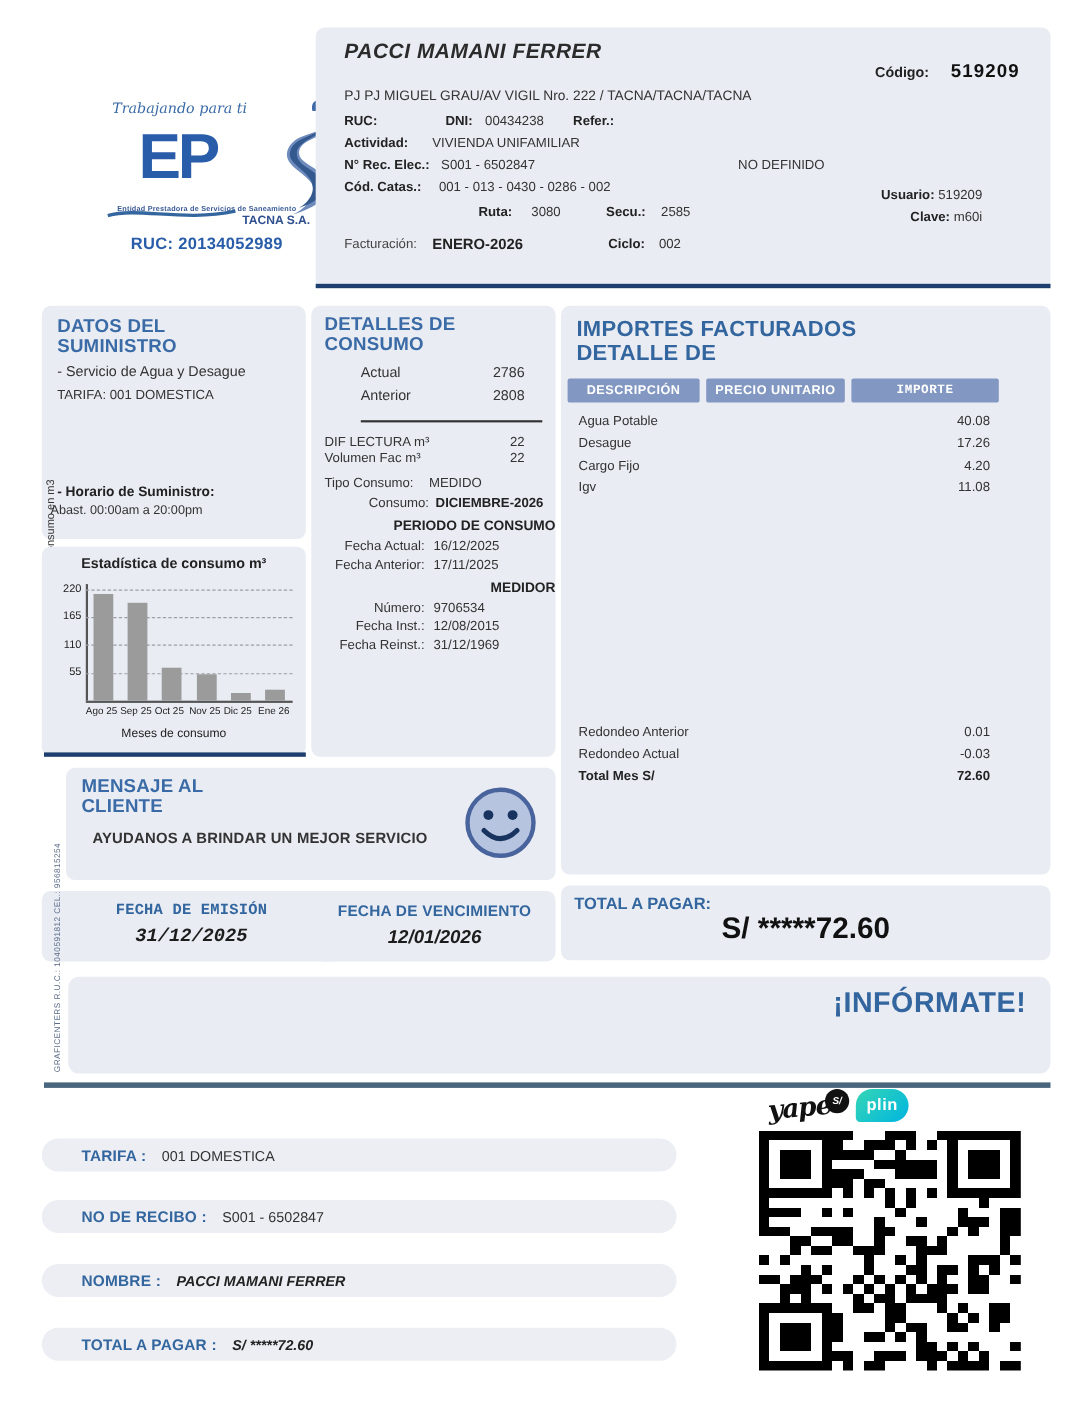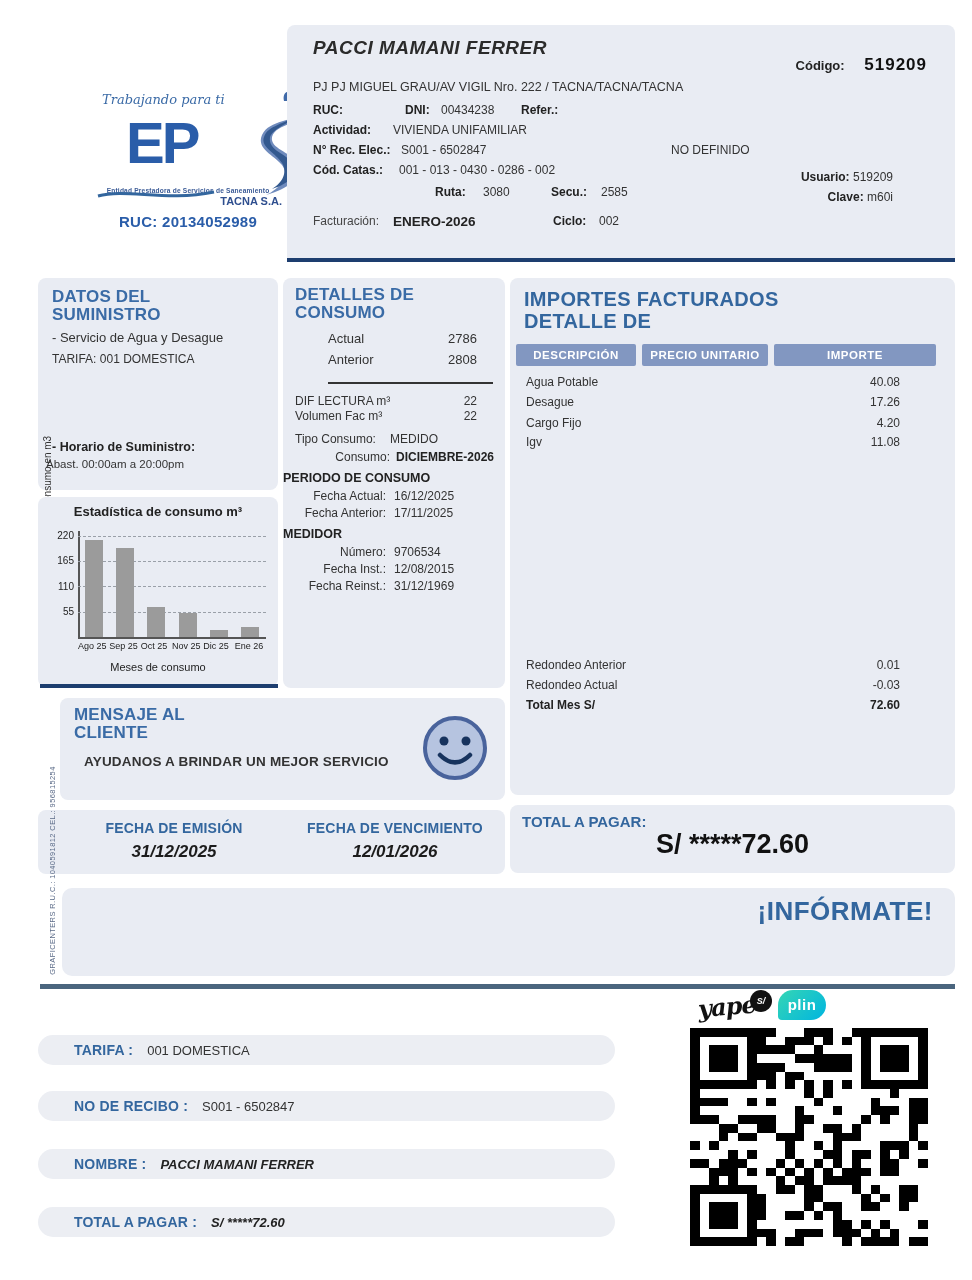--- a/index.html
+++ b/index.html
@@ -42,33 +42,33 @@
   .axis-y{position:absolute;left:40px;top:8px;height:106px;border-left:2px solid #555;}
   .axis-x{position:absolute;left:40px;top:114px;width:188px;border-top:2px solid #555;}
   
   #consumo-box{left:283px;top:278px;width:222px;height:410px;}
   .crow{display:flex;font-size:12px;padding:0 0 0 12px;margin-bottom:4px;}
   .crow .l{width:95px;}
   .crow .r{flex:1;}
   .big-row{display:flex;font-size:13px;padding:3px 28px 3px 45px;justify-content:space-between;}
   .meter-row{display:flex;font-size:12px;margin-bottom:3px;}
   .meter-row .l{width:103px;text-align:right;padding-right:8px;}
-  .center-b{font-size:12.5px;font-weight:bold;color:#222;text-align:left;margin:7px 0 4px 0;}
+  .center-b{font-size:12.5px;font-weight:bold;color:#222;text-align:right;margin:7px 0 4px 0;}
   
   #importes-box{left:510px;top:278px;width:445px;height:517px;}
   .chip{position:absolute;top:66px;height:22px;background:#8297c1;color:#fff;font-size:11.5px;font-weight:bold;
         letter-spacing:.5px;text-align:center;line-height:22px;border-radius:2px;}
   .irow{position:absolute;left:0;width:100%;font-size:12px;}
   .irow .d{position:absolute;left:16px;}
   .irow .v{position:absolute;right:55px;}
   
   #mensaje-box{left:60px;top:698px;width:445px;height:102px;}
   #mensaje-text{position:absolute;left:24px;top:56px;font-size:13.5px;font-weight:bold;color:#333;letter-spacing:.2px;}
   
-  #emision-box{left:38px;top:810px;width:272px;height:64px;}
+  #emision-box{left:38px;top:810px;width:272px;height:64px;font-family:Liberation Mono, monospace;}
   #venc-box{left:285px;top:810px;width:220px;height:64px;}
   .fecha-title{position:absolute;left:0;top:10px;width:100%;text-align:center;font-size:14px;font-weight:bold;color:#33669e;letter-spacing:.2px;}
   .fecha-val{position:absolute;left:0;top:32px;width:100%;text-align:center;font-size:17px;font-weight:bold;font-style:italic;color:#1c1c1c;}
   #total-box{left:510px;top:805px;width:445px;height:68px;}
   #total-label{position:absolute;left:12px;top:8px;font-size:15px;font-weight:bold;color:#33669e;}
   #total-amount{position:absolute;left:0;top:24px;width:100%;text-align:center;font-size:27px;font-weight:bold;color:#111;}
   #informate-box{left:62px;top:888px;width:893px;height:88px;border-radius:10px;}
   #informate-text{position:absolute;right:22px;top:8px;font-size:26px;font-weight:bold;color:#33669e;letter-spacing:.5px;}
   #divider{position:absolute;left:40px;top:984px;width:915px;height:5px;background:#4a657e;}
   
@@ -274,21 +274,21 @@
     </div>
   </div>
 
   <div id="importes-box" class="panel">
     <div class="sec-title-lg abs" style="left:14px;top:10px;">
       <div>IMPORTES FACTURADOS</div>
       <div>DETALLE DE</div>
     </div>
     <div class="chip" style="left:6px;width:120px;">DESCRIPCIÓN</div>
     <div class="chip" style="left:132px;width:126px;">PRECIO UNITARIO</div>
-    <div class="chip" style="left:264px;width:162px;">IMPORTE</div>
+    <div class="chip" style="left:264px;width:134px;font-family:Liberation Mono, monospace;">IMPORTE</div>
 
     <div class="irow" style="top:97px;">
       <span class="d">Agua Potable</span>
       <span class="v">40.08</span>
     </div>
     <div class="irow" style="top:117px;">
       <span class="d">Desague</span>
       <span class="v">17.26</span>
     </div>
     <div class="irow" style="top:138px;">

